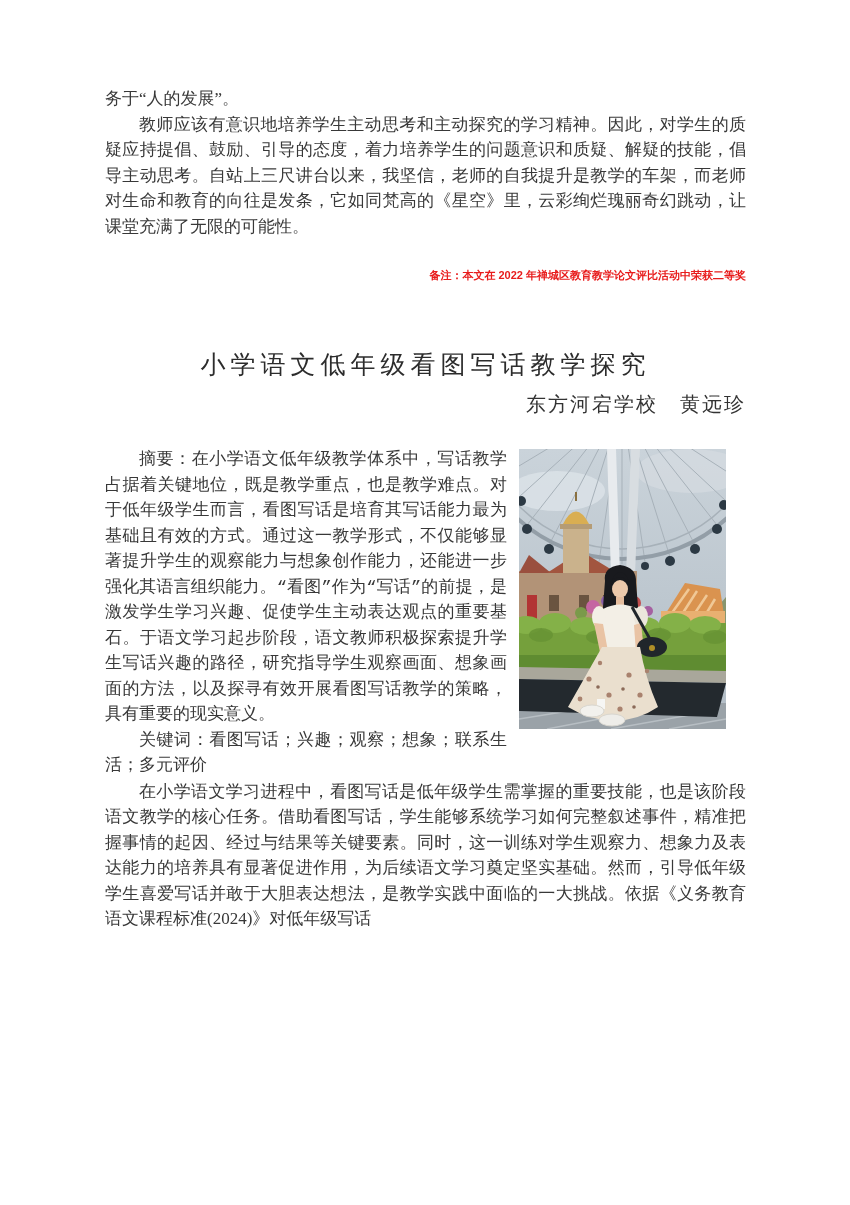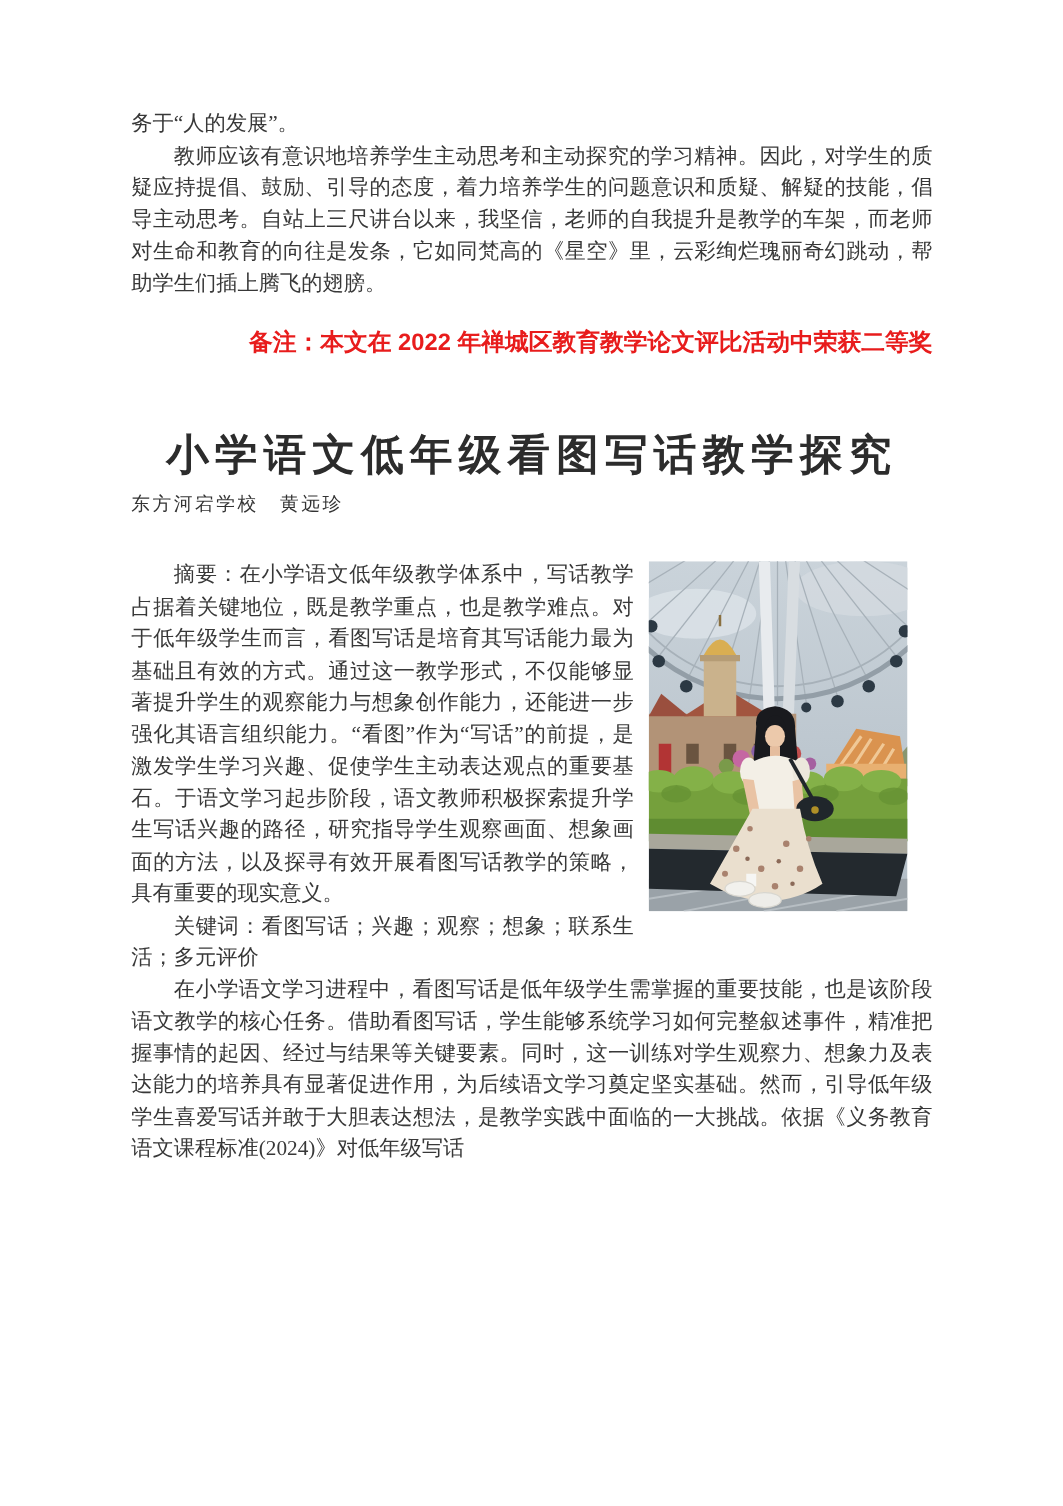--- a/index.html
+++ b/index.html
@@ -14,42 +14,42 @@
   }
   .content { position:absolute; left:105px; top:86px; width:641px; }
 
   p.body { margin:0; font-size:17px; line-height:25.5px; text-align:justify; }
   .indent { text-indent:2em; }
 
   .award-note {
     margin:24px 0 12px 0;
     font-family:"Liberation Sans","DejaVu Sans",sans-serif;
     font-weight:bold;
-    font-size:19px; line-height:24px;
+    font-size:11px; line-height:24px;
     color:var(--note-red);
     text-align:right;
   }
 
   .article-title {
     margin:62px 0 0 0;
-    font-size:34px; line-height:32px;
-    font-weight:700;
+    font-size:25px; line-height:32px;
+    font-weight:400;
     letter-spacing:5px;
     text-align:center;
     color:#2c2c2c;
   }
   .author-line {
     margin:10px 0 0 0;
-    font-size:15px; line-height:26px;
+    font-size:20px; line-height:26px;
     letter-spacing:2px;
-    text-align:left;
+    text-align:right;
     color:#333333;
   }
 
-  .abstract-block { margin-top:30px; }
+  .abstract-block { margin-top:30px;font-family:Liberation Mono, monospace; }
   .photo-float {
     float:right;
     width:207px; height:280px;
     margin:2px 20px 8px 12px;
   }
   .photo-float svg { display:block; }
 
   .intro { margin-top:4px; }
 
   .page-number {
@@ -59,21 +59,21 @@
     font-size:14px; color:#333333;
   }
 </style>
 </head>
 <body>
 
 <div class="page" style="--note-red: #e81c1c;">
   <div class="content">
 
     <p class="body">务于“人的发展”。</p>
-    <p class="body indent">教师应该有意识地培养学生主动思考和主动探究的学习精神。因此，对学生的质疑应持提倡、鼓励、引导的态度，着力培养学生的问题意识和质疑、解疑的技能，倡导主动思考。自站上三尺讲台以来，我坚信，老师的自我提升是教学的车架，而老师对生命和教育的向往是发条，它如同梵高的《星空》里，云彩绚烂瑰丽奇幻跳动，帮助学生们插上腾飞的翅膀。</p>
+    <p class="body indent">教师应该有意识地培养学生主动思考和主动探究的学习精神。因此，对学生的质疑应持提倡、鼓励、引导的态度，着力培养学生的问题意识和质疑、解疑的技能，倡导主动思考。自站上三尺讲台以来，我坚信，老师的自我提升是教学的车架，而老师对生命和教育的向往是发条，它如同梵高的《星空》里，云彩绚烂瑰丽奇幻跳动，让课堂充满了无限的可能性。</p>
 
     <p class="award-note">备注：本文在 2022 年禅城区教育教学论文评比活动中荣获二等奖</p>
 
     <h1 class="article-title">小学语文低年级看图写话教学探究</h1>
     <div class="author-line">东方河宕学校　黄远珍</div>
 
     <div class="abstract-block">
       <div class="photo-float">
         <svg viewBox="0 0 207 280" width="207" height="280" aria-hidden="true">
           <defs>

